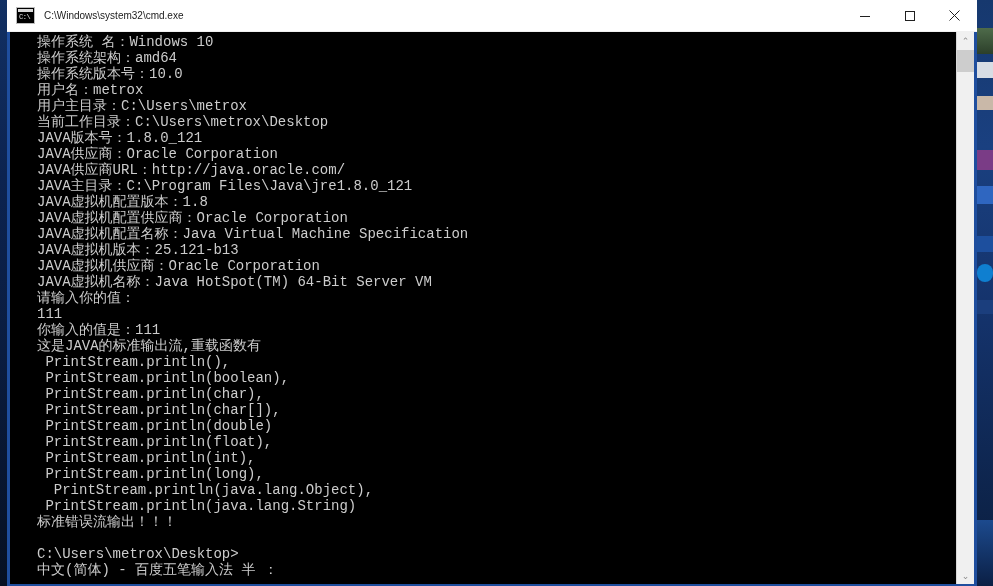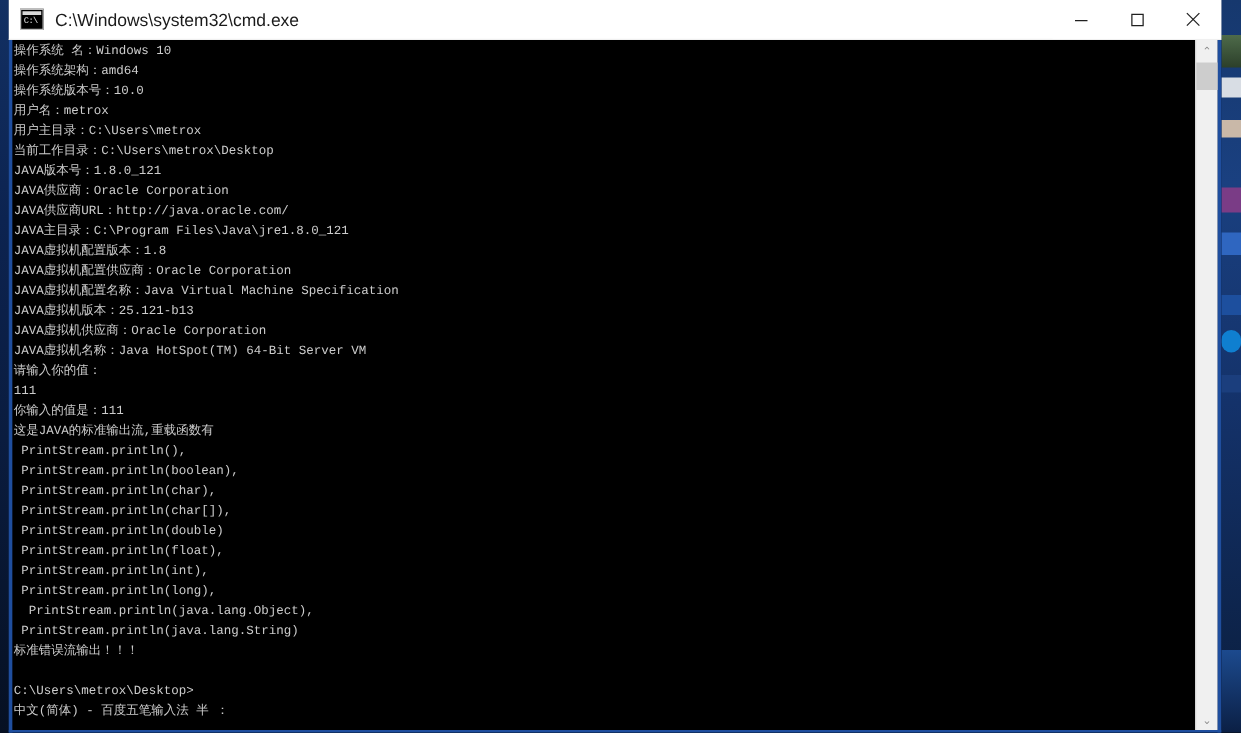--- a/index.html
+++ b/index.html
@@ -56,21 +56,21 @@
   .app-icon .bar{
     position:absolute;top:1px;left:1px;right:1px;height:3px;
     background:#d9d9d9;
   }
   .app-icon .glyph{
     font-family:"Liberation Mono", monospace;
     font-size:7px;color:#e8e8e8;line-height:1;
     position:absolute;left:2px;bottom:2px;letter-spacing:-0.5px;
   }
   .title-text{
-    font-size:14px;color:#1a1a1a;
+    font-size:10px;color:#1a1a1a;
     font-family:"Liberation Sans", sans-serif;
     white-space:nowrap;
   }
   .wbtns{position:absolute;right:0;top:0;height:31px;display:flex;}
   .wbtn{
     width:45px;height:31px;display:flex;align-items:center;justify-content:center;
     background:#ffffff;
   }
   .wbtn svg{display:block;}
 
@@ -83,25 +83,26 @@
     border-bottom:3px solid #1f4e9e;
     display:flex;
   }
   .console{
     position:relative;flex:1 1 auto;background:#000000;overflow:hidden;
     padding-left:1px;
   }
   .lines{
     position:absolute;left:1px;top:2px;right:0;
     font-family:"Liberation Mono","DejaVu Sans Mono", monospace;
-    font-size:10px;
+    font-size:14px;
     line-height:16px;
     color:#cccccc;
     white-space:pre;
     letter-spacing:0px;
+    padding-left:26px;
   }
   .lines .ln{height:16px;}
 
   
   .scrollbar{
     flex:0 0 17px;width:17px;background:#f0f0f0;position:relative;
     border-left:1px solid #d8d8d8;
   }
   .sb-arrow{
     position:absolute;left:0;width:17px;height:17px;

